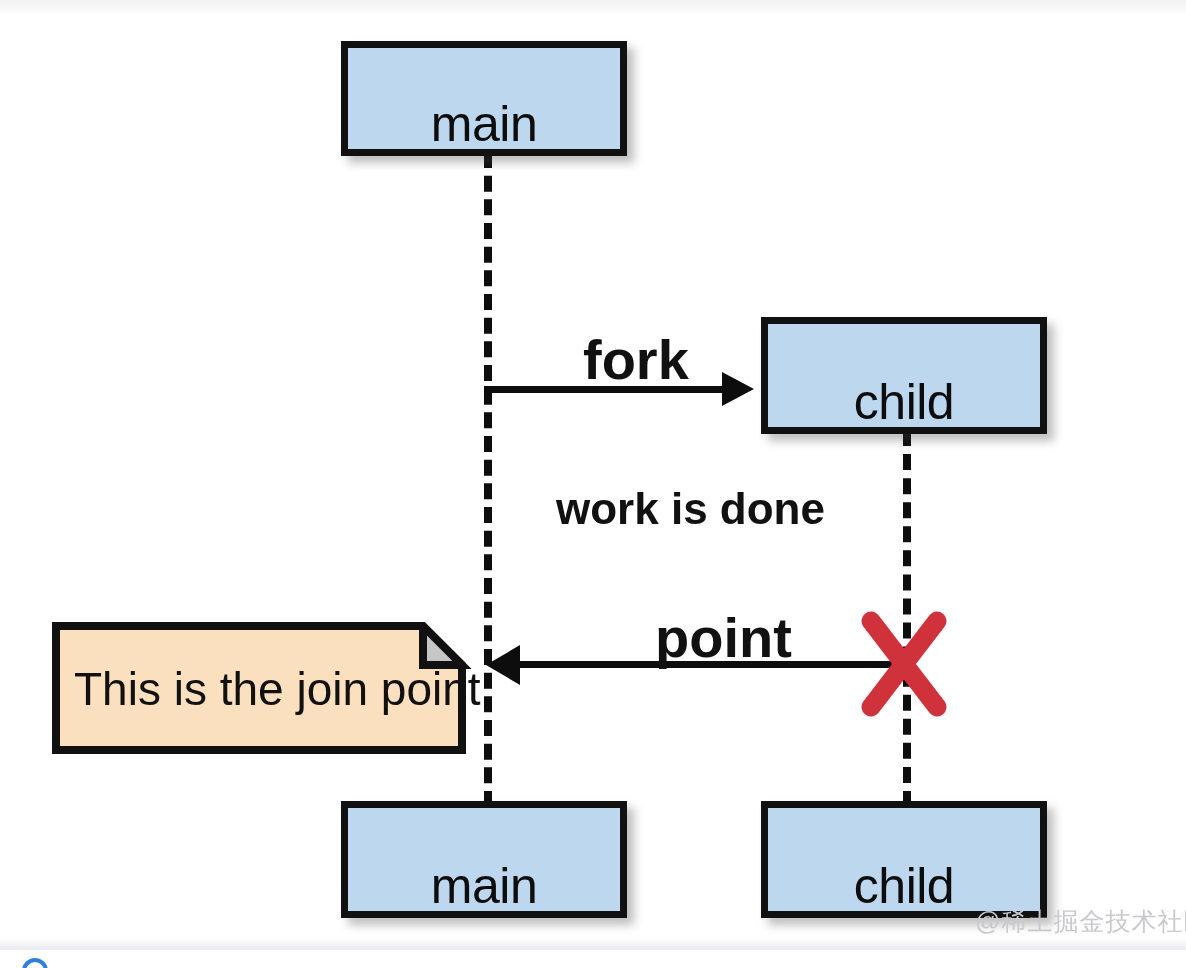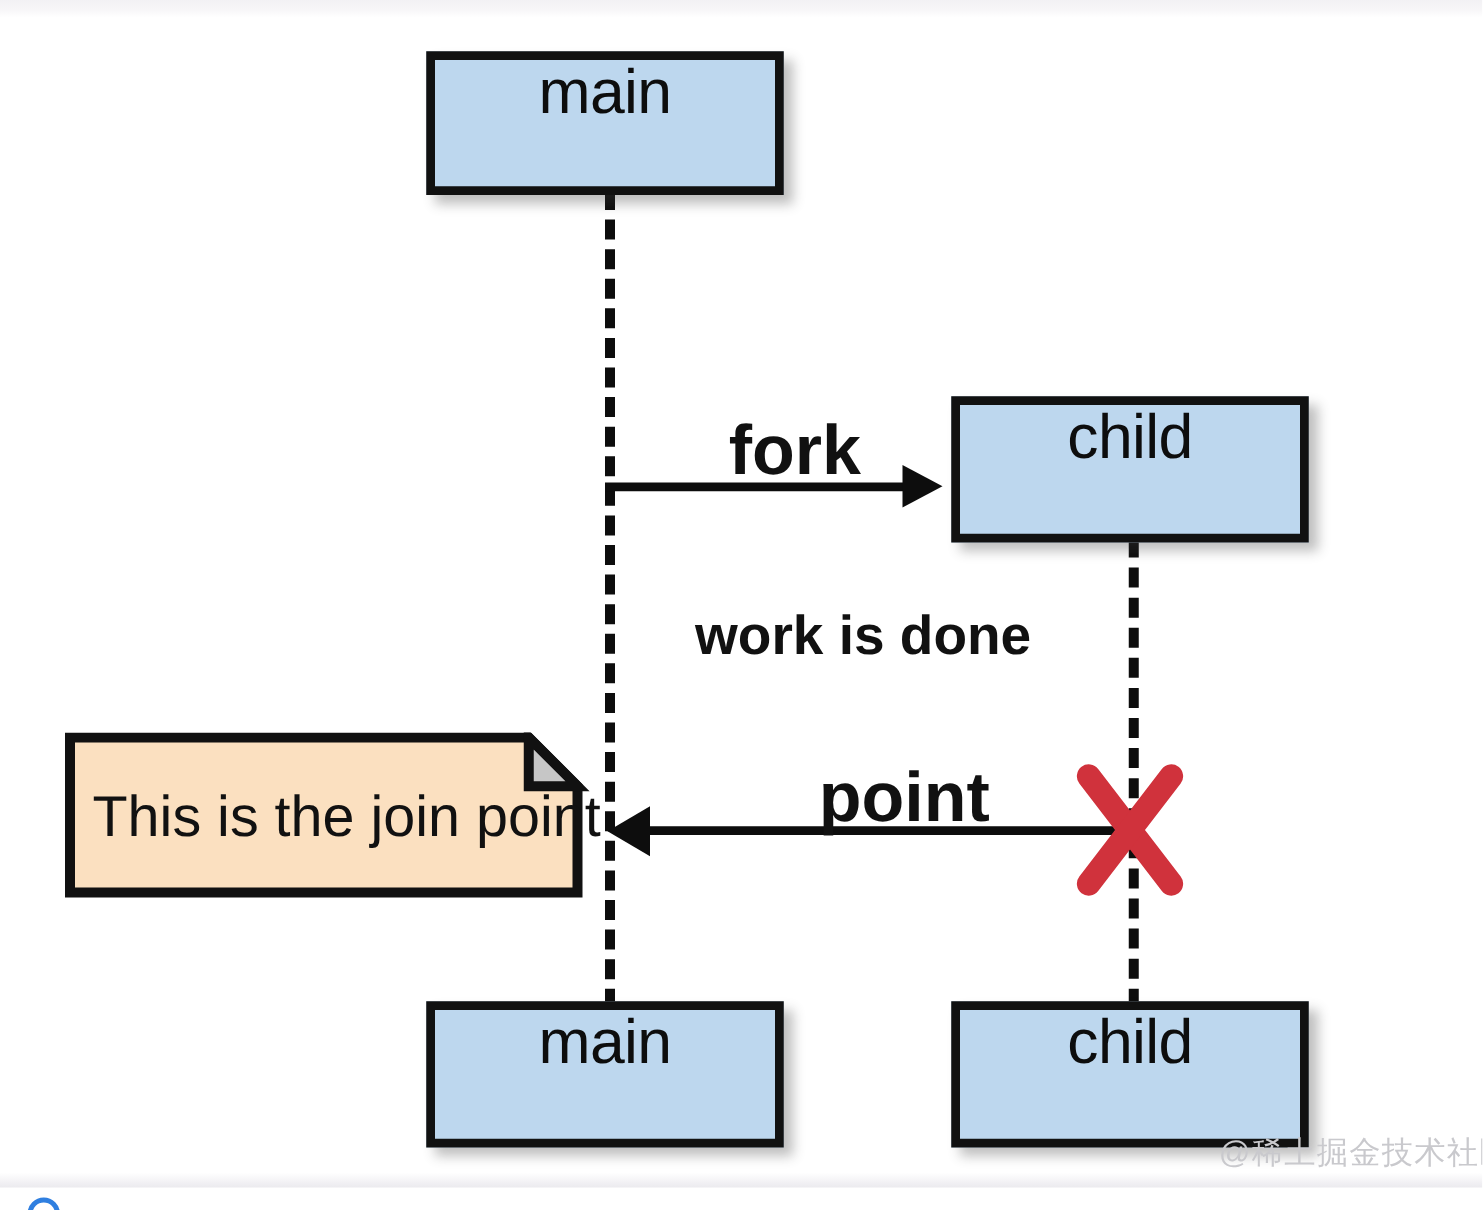--- a/index.html
+++ b/index.html
@@ -46,21 +46,21 @@
   }
 
   
   .node {
     position: absolute;
     box-sizing: border-box;
     background: #bdd7ee;
     border: 7px solid #111111;
     box-shadow: 7px 7px 9px rgba(60,60,60,0.33);
     display: flex;
-    align-items: flex-start;
+    align-items: flex-end;
     justify-content: center;
   }
   .node-label {
     font-family: "Liberation Sans", sans-serif;
     font-size: 50px;
     color: #0d0d0d;
     letter-spacing: -0.5px;
     line-height: 1;
   }
 
@@ -109,20 +109,21 @@
     color: #111111;
     white-space: nowrap;
     line-height: 1;
     font-weight: bold;
   }
 
   
   .note {
     position: absolute;
     box-sizing: border-box;
+    margin-top: 36px;
   }
   .note svg { display: block; }
   .note-label {
     position: absolute;
     left: 22px;
     top: 44px;
     font-family: "Liberation Sans", sans-serif;
     font-size: 46px;
     color: #111111;
     white-space: nowrap;

